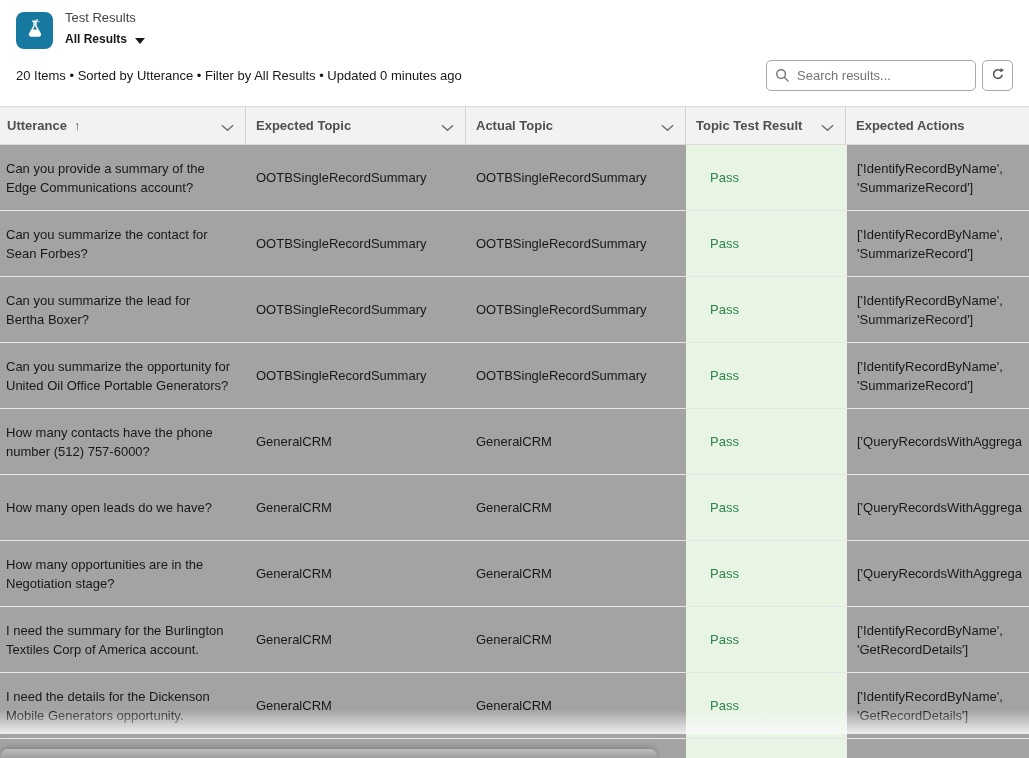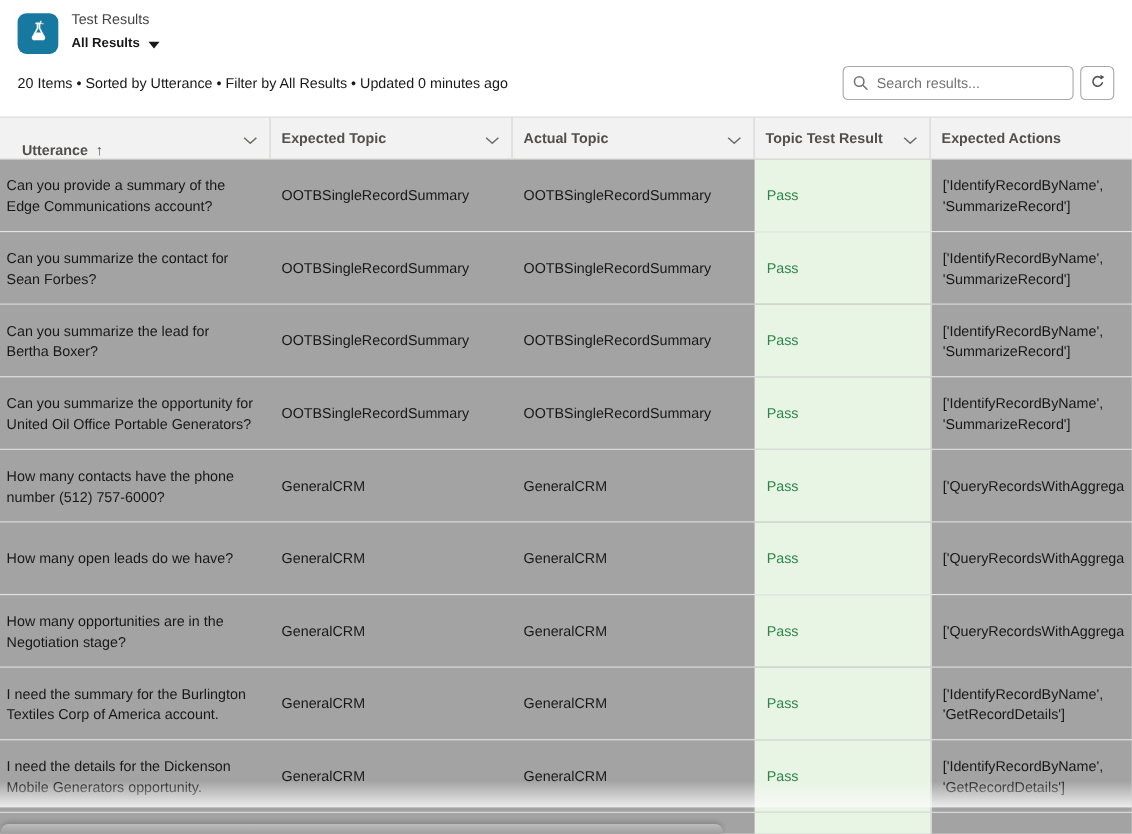--- a/index.html
+++ b/index.html
@@ -66,38 +66,38 @@
     border-bottom: 1px solid #dddbda;
     height: 39px;
   }
   .th {
     position: relative;
     display: flex; align-items: center;
     font-weight: 700; color: #514f4d;
     padding: 0 28px 0 10px;
     cursor: pointer;
   }
-  .th:first-child { padding-left: 20px; align-items: flex-end; }
+  .th:first-child { padding-left: 7px; }
   .th:not(:last-child) { border-right: 1px solid #d4d2d0; }
   .sort-arrow { font-weight: 400; color: #514f4d; margin-left: 7px; font-size: 13px; }
   .th .chev { position: absolute; right: 11px; top: 13px; }
 
   .tbody .grid-row { border-bottom: 1px solid #e5e5e5; background: #a3a3a3; }
   .td {
     display: flex; align-items: center;
     min-height: 65px;
     padding: 8px 14px 8px 10px;
     line-height: 19px;
   }
   .td.utter { padding-left: 6px; color: #181818; }
   .td.topic { white-space: nowrap; overflow: hidden; }
   .td.result {
     background: var(--pass-bg, #e8f4e4);
     color: var(--pass-text, #2e844a);
-    padding-left: 11px;
+    padding-left: 24px;
   }
   .td.actions { border-left: 1px solid #ececeb; padding-right: 0; overflow: hidden; }
 
   
   .bottom-fade {
     position: absolute; left: 0; right: 0; bottom: 24px; height: 24px;
     background: linear-gradient(to bottom, rgba(255,255,255,0), rgba(250,250,250,0.85));
     pointer-events: none;
   }
   .hscrollbar-thumb {

